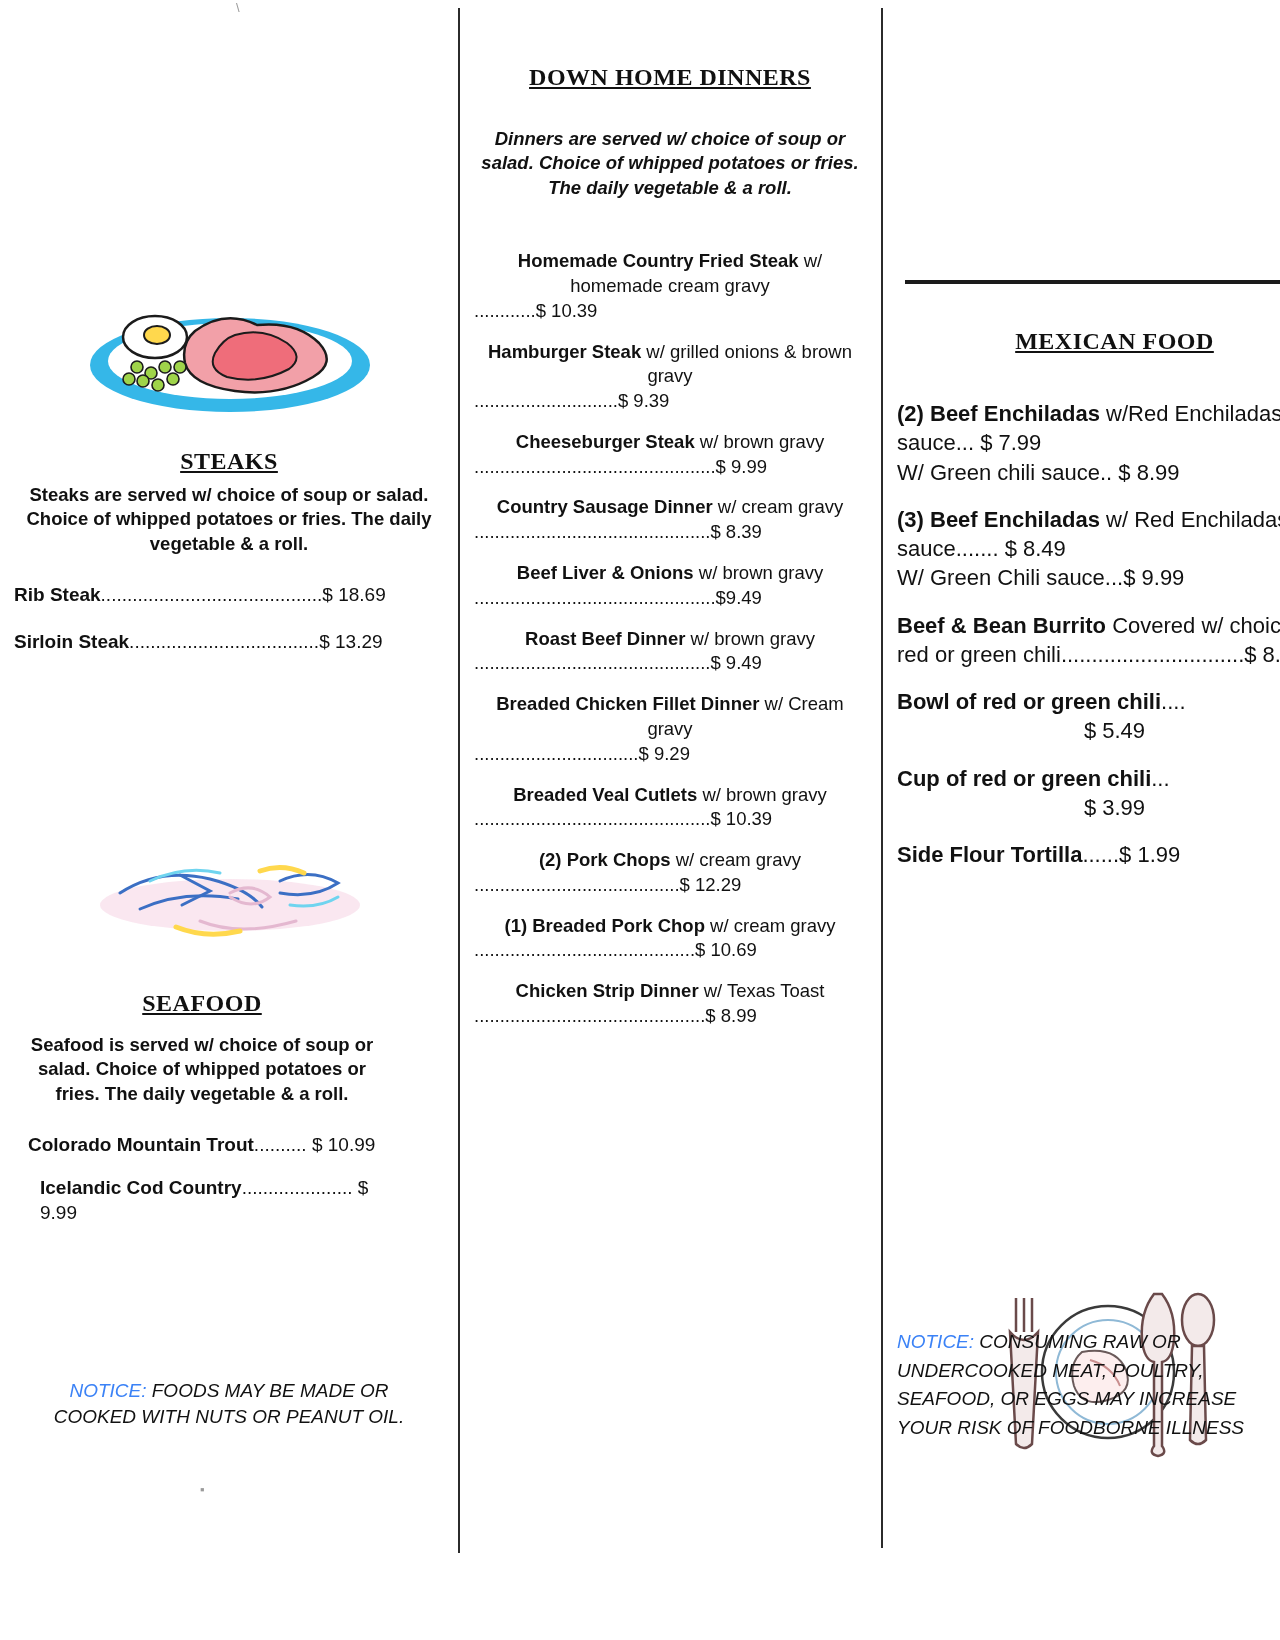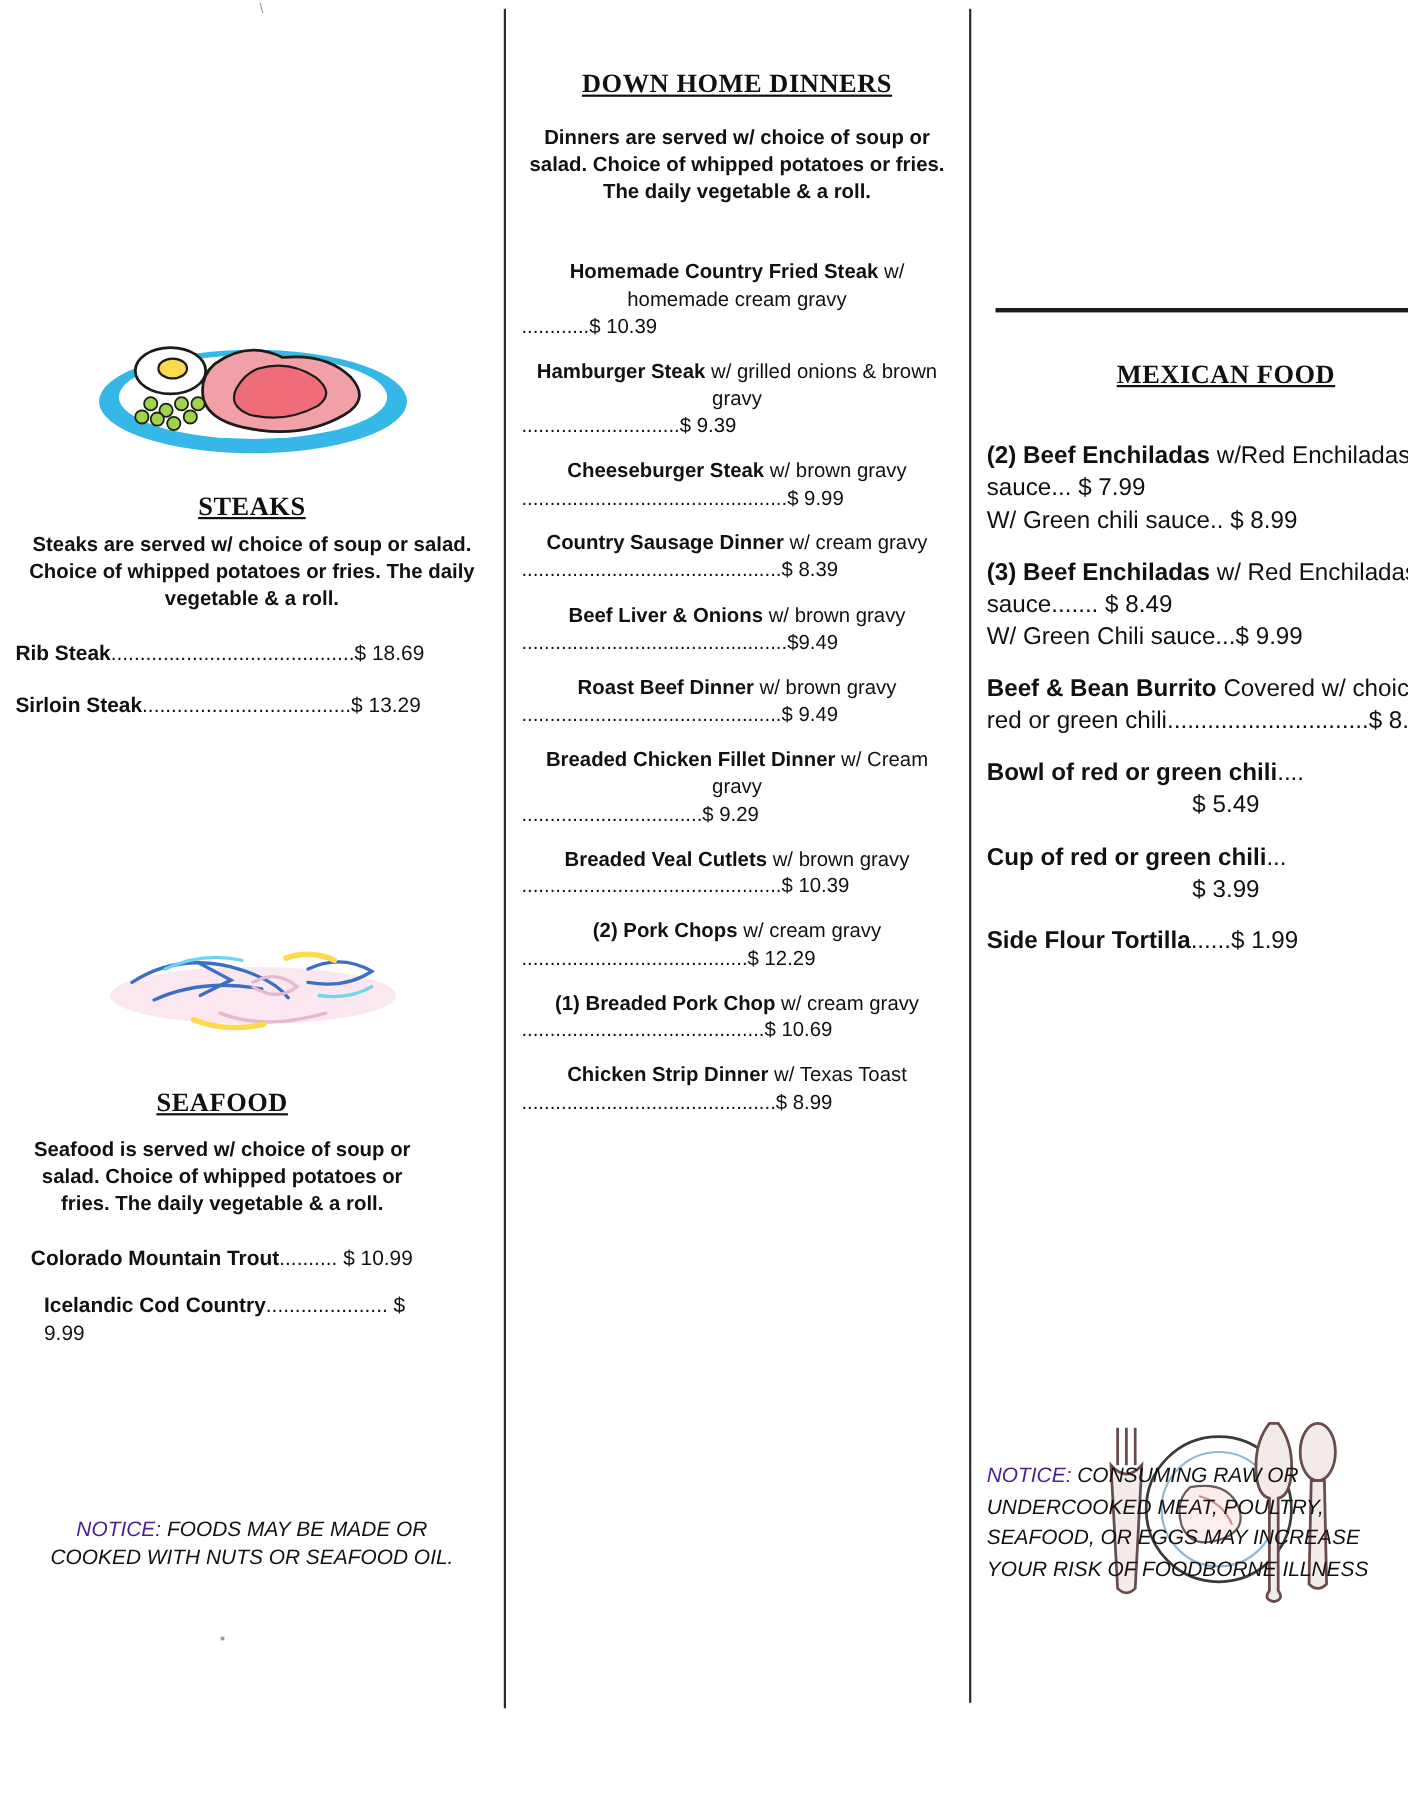--- a/index.html
+++ b/index.html
@@ -69,21 +69,21 @@
   .steak-line { font-size: 19px; }
   .steak-line .nm { font-weight: bold; }
 
   .seafood-list .item { text-align: left; }
 
   .notice {
     font-style: italic;
     font-size: 19px;
     line-height: 1.35;
   }
-  .notice .lead { color: #4c1d95; font-style: italic; }
+  .notice .lead { color: #3b82f6; font-style: italic; }
 
   
   .dinner {
     font-size: 18.5px;
     line-height: 1.34;
     margin: 0 0 16px 0;
     text-align: center;
   }
   .dinner .nm { font-weight: bold; }
   .dinner .l2 { display: block; text-align: left; }
@@ -191,30 +191,30 @@
           <span class="nm">Colorado Mountain Trout</span><span class="dots">..........</span> <span>$ 10.99</span>
         </div>
         <div class="item steak-line" style="padding-left:12px;">
           <span class="nm">Icelandic Cod Country</span><span class="dots">.....................</span> <span>$ 9.99</span>
         </div>
       </div>
     </div>
 
     <div style="position:absolute; left:0; top:1378px; width:458px; padding:0 26px; box-sizing:border-box; text-align:center;">
       <p class="notice" style="margin:0;">
-        <span class="lead">NOTICE:</span><span> FOODS MAY BE MADE OR COOKED WITH NUTS OR SEAFOOD OIL.</span>
+        <span class="lead">NOTICE:</span><span> FOODS MAY BE MADE OR COOKED WITH NUTS OR PEANUT OIL.</span>
       </p>
     </div>
 
     <span class="stray" style="left:200px; top:1482px;">▪</span>
   </div>
 
   <div class="col col-mid" style="padding-top:64px;">
     <h1 class="section-title">DOWN HOME DINNERS</h1>
-    <p class="blurb" style="margin-top:22px;">Dinners are served w/ choice of soup or salad. Choice of whipped potatoes or fries. The daily vegetable &amp; a roll.</p>
+    <p class="blurb" style="margin-top:36px;font-style:italic;">Dinners are served w/ choice of soup or salad. Choice of whipped potatoes or fries. The daily vegetable &amp; a roll.</p>
 
     <div style="margin-top:49px;">
 
       <div class="dinner">
         <span class="nm">Homemade Country Fried Steak</span><span> w/ homemade cream gravy</span><span class="l2"><span class="dots">............</span><span>$ 10.39</span></span>
       </div>
 
       <div class="dinner">
         <span class="nm">Hamburger Steak</span><span> w/ grilled onions &amp; brown gravy</span><span class="l2"><span class="dots">............................</span><span>$ 9.39</span></span>
       </div>

